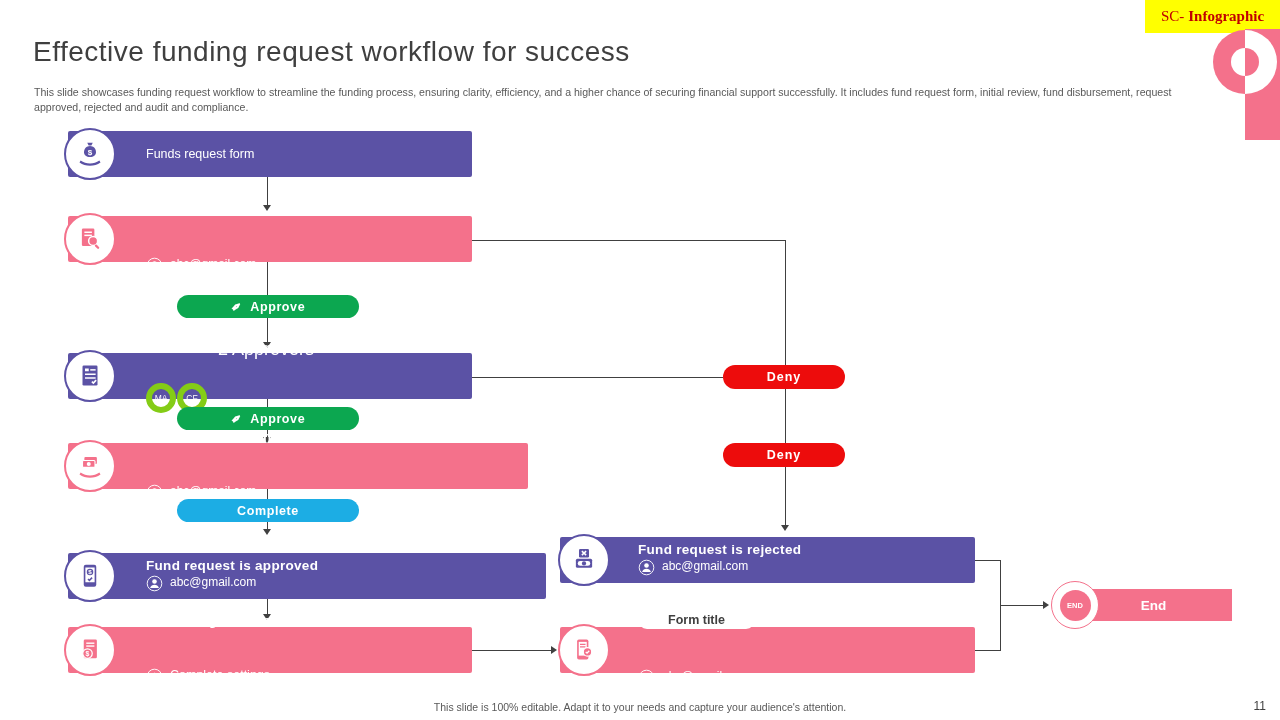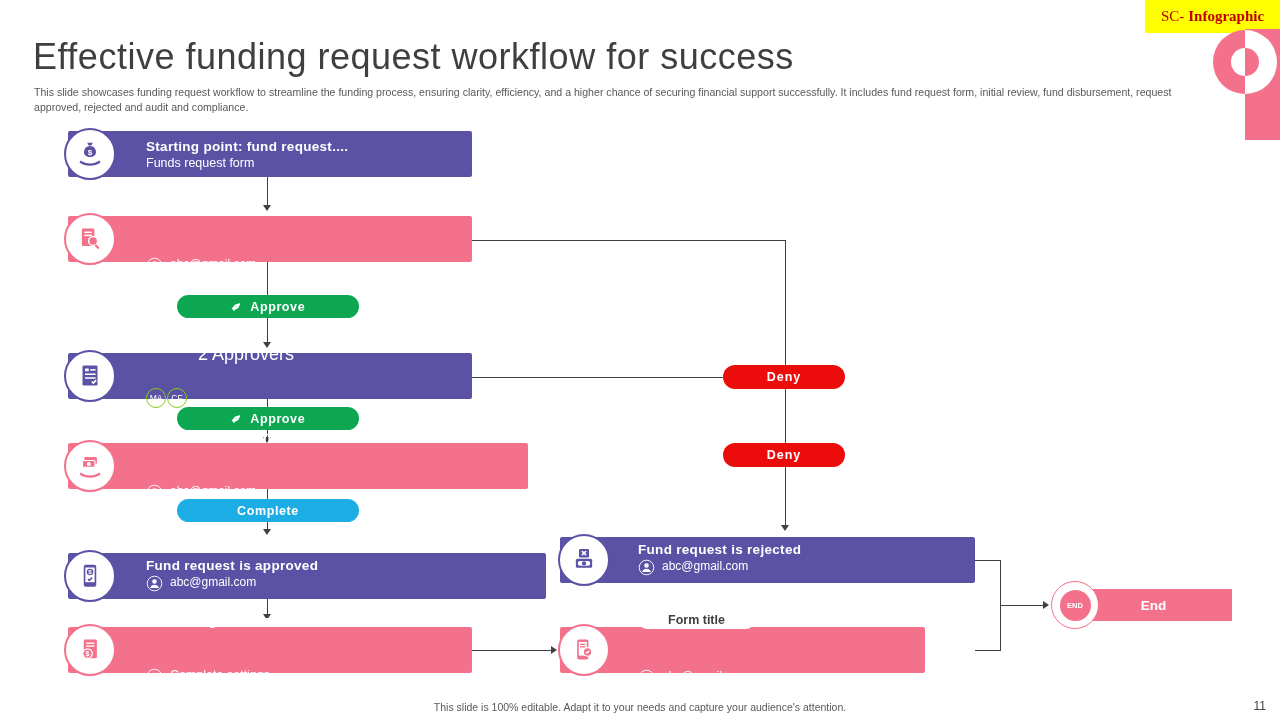--- a/index.html
+++ b/index.html
@@ -11,38 +11,38 @@
     --red:#ed0c0c; --yellow:#ffff00; --badge-text:#c00000; --line:#404040;
     --text-dark:#3f3f3f; --text-gray:#595959;
   }
   
   .badge-strip{position:absolute;left:1150px;top:0;width:86px;height:4px;background:#e4282d;}
   .badge{position:absolute;right:0;top:0;width:135px;height:33px;background:var(--yellow);
          display:flex;align-items:center;justify-content:center;gap:4px;
          font-family:"Liberation Serif",serif;font-size:15px;color:var(--badge-text);}
   .badge .b{font-weight:bold;}
   .decor{position:absolute;left:1212px;top:29px;}
-  .page-title{position:absolute;left:33px;top:36px;font-size:36px;font-weight:400;
+  .page-title{position:absolute;left:33px;top:36px;font-size:28px;font-weight:400;
               color:var(--text-dark);letter-spacing:.5px;}
   .page-desc{position:absolute;left:34px;top:85px;width:1172px;font-size:10.6px;
              line-height:1.45;color:var(--text-gray);}
   
   .node{position:absolute;height:46px;color:#fff;z-index:2;border-radius:2px;
         display:flex;flex-direction:column;justify-content:center;gap:2px;padding-left:78px;box-sizing:border-box;}
   .node.purple{background:var(--purple);}
   .node.pink{background:var(--pink);gap:40px;}
   .node-circle{position:absolute;left:-4px;top:-3px;width:52px;height:52px;border-radius:50%;
                background:#fff;box-sizing:border-box;display:flex;align-items:center;justify-content:center;}
   .node.purple .node-circle{border:2px solid var(--purple);color:var(--purple);}
   .node.pink .node-circle{border:2px solid var(--pink);color:var(--pink);}
   .rnode .node-circle{left:-2px;}
   .nt{font-size:13.5px;font-weight:bold;letter-spacing:.3px;}
   .nrow{display:flex;gap:7px;font-size:12px;}
   .ns{font-size:12.5px;}
-  .avatar{width:18px;height:18px;border-radius:50%;border:1px solid #84cc16;display:flex;align-items:center;
+  .avatar{width:18px;height:18px;border-radius:50%;border:6px solid #84cc16;display:flex;align-items:center;
           justify-content:center;font-size:8.5px;flex:0 0 auto;margin-top:44px;}
   .avatar.av2{margin-left:-6px;}
   .aptext{margin-left:4px;font-size:18px;}
   .form-pill{background:#fff;color:var(--text-dark);font-weight:bold;font-size:12.5px;
              border-radius:11px;padding:3px 30px;line-height:1;}
   .nt-inline{font-size:13.5px;font-weight:bold;margin-left:14px;letter-spacing:.3px;}
   
   .pill{position:absolute;height:23px;border-radius:12px;color:#fff;font-weight:bold;font-size:12.5px;
         display:flex;align-items:center;justify-content:center;gap:8px;z-index:2;letter-spacing:.6px;}
   .pill.green{background:var(--green);}
@@ -119,21 +119,20 @@
 
   <div class="node purple" style="left:68px;top:131px;width:404px">
     <div class="node-circle">
       <svg viewBox="0 0 24 24" width="30" height="30">
         <path fill="currentColor" d="M9.8 3h4.4l-1.1 2.2h-2.2z"></path>
         <path fill="currentColor" d="M12 5.6c2.9 0 4.8 2.3 4.8 4.9 0 2.4-2 3.8-4.8 3.8s-4.8-1.4-4.8-3.8c0-2.6 1.9-4.9 4.8-4.9z"></path>
         <text x="12" y="13" font-size="6.5" font-weight="bold" fill="#fff" text-anchor="middle">$</text>
         <path fill="currentColor" d="M4.5 17.2c2.3 1.6 4.7 2.3 7.5 2.3s5.2-.7 7.5-2.3l.9 1.5c-2.5 1.8-5.2 2.6-8.4 2.6s-5.9-.8-8.4-2.6z"></path>
       </svg>
     </div>
-    <div class="nt">Starting point: fund request....</div>
     <div class="ns">Funds request form</div>
   </div>
 
   <div class="node pink" style="left:68px;top:216px;width:404px">
     <div class="node-circle">
       <svg viewBox="0 0 24 24" width="30" height="30">
         <rect x="5.5" y="3.5" width="10" height="14" rx="1" fill="currentColor"></rect>
         <rect x="7.5" y="6" width="6" height="1.2" fill="#fff"></rect>
         <rect x="7.5" y="8.5" width="6" height="1.2" fill="#fff"></rect>
         <circle cx="14.5" cy="13.5" r="3.6" fill="currentColor" stroke="#fff" stroke-width="1.2"></circle>
@@ -275,21 +274,21 @@
         <svg viewBox="0 0 20 20" width="17" height="17">
           <circle cx="10" cy="10" r="8.6" fill="none" stroke="#fff" stroke-width="1.1"></circle>
           <circle cx="10" cy="7.6" r="2.7" fill="#fff"></circle>
           <path d="M4.8 15.4c.9-2.6 2.9-3.8 5.2-3.8s4.3 1.2 5.2 3.8z" fill="#fff"></path>
         </svg>
       </span>
       <span>abc@gmail.com</span>
     </div>
   </div>
 
-  <div class="node pink rnode" style="left:560px;top:627px;width:365px">
+  <div class="node pink rnode" style="left:560px;top:627px;width:415px">
     <div class="node-circle">
       <svg viewBox="0 0 24 24" width="30" height="30">
         <rect x="6.5" y="3.5" width="9" height="16" rx="1.4" fill="currentColor"></rect>
         <rect x="7.8" y="5.5" width="6.4" height="11" fill="#fff"></rect>
         <rect x="8.8" y="7" width="4.4" height="1" fill="currentColor"></rect>
         <rect x="8.8" y="9" width="4.4" height="1" fill="currentColor"></rect>
         <circle cx="14.8" cy="13.5" r="3.4" fill="currentColor" stroke="#fff" stroke-width="1"></circle>
         <path d="M13.4 13.5l1 1 1.8-1.9" stroke="#fff" stroke-width="1.1" fill="none"></path>
       </svg>
     </div>

